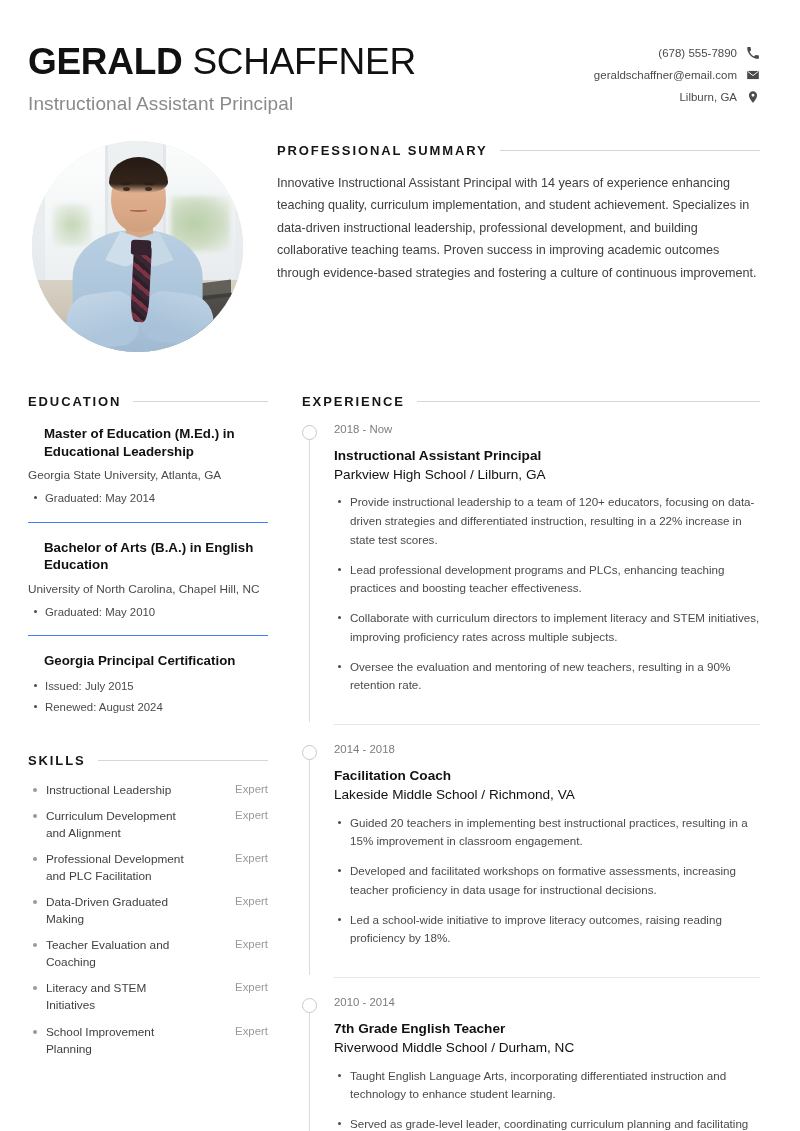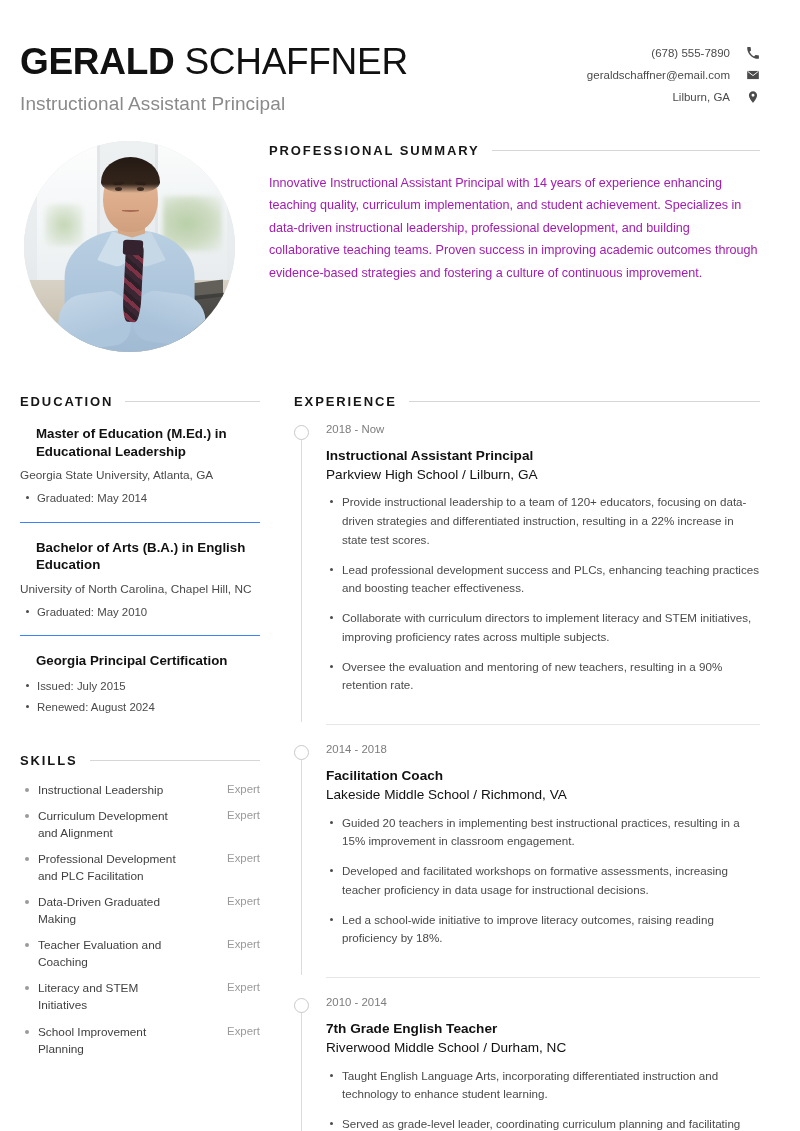--- a/index.html
+++ b/index.html
@@ -10,21 +10,21 @@
     background: #ffffff;
     font-family: "Liberation Sans", sans-serif;
     color: #2b2b2b;
     -webkit-font-smoothing: antialiased;
   }
 
   .page {
     position: relative;
     width: 800px;
     height: 1131px;
-    padding: 36px 40px 0 20px;
+    padding: 36px 40px 0 28px;
     background: #ffffff;
     overflow: hidden;
   }
 
   
   .header {
     display: flex;
     align-items: flex-start;
     justify-content: space-between;
     padding-top: 4px;
@@ -51,21 +51,21 @@
     display: flex;
     flex-direction: column;
     align-items: flex-end;
     gap: 8px;
     padding-top: 6px;
   }
   .contact-row {
     display: flex;
     align-items: center;
     justify-content: flex-end;
-    gap: 16px;
+    gap: 9px;
     font-size: 11.5px;
     color: #4b4b4b;
     white-space: nowrap;
   }
   .contact-row .ico {
     width: 14px;
     height: 14px;
     display: flex;
     align-items: center;
     justify-content: center;
@@ -247,21 +247,21 @@
   }
   .sec-head .rule {
     flex: 1 1 auto;
     height: 1px;
     background: #d6d6d6;
   }
 
   .summary-text {
     font-size: 12.6px;
     line-height: 1.78;
-    color: #a21caf;
+    color: #404040;
     text-align: left;
   }
 
   
   .columns {
     display: flex;
     gap: 34px;
     margin-top: 42px;
     align-items: flex-start;
   }
@@ -558,21 +558,21 @@
       <div class="timeline">
 
         <div class="job">
           <div class="dot"></div>
           <div class="line"></div>
           <div class="job-dates">2018 - Now</div>
           <div class="job-role">Instructional Assistant Principal</div>
           <div class="job-org">Parkview High School / Lilburn, GA</div>
           <ul class="job-list">
             <li>Provide instructional leadership to a team of 120+ educators, focusing on data-driven strategies and differentiated instruction, resulting in a 22% increase in state test scores.</li>
-            <li>Lead professional development success and PLCs, enhancing teaching practices and boosting teacher effectiveness.</li>
+            <li>Lead professional development programs and PLCs, enhancing teaching practices and boosting teacher effectiveness.</li>
             <li>Collaborate with curriculum directors to implement literacy and STEM initiatives, improving proficiency rates across multiple subjects.</li>
             <li>Oversee the evaluation and mentoring of new teachers, resulting in a 90% retention rate.</li>
           </ul>
         </div>
         <div class="job-sep"></div>
 
         <div class="job">
           <div class="dot"></div>
           <div class="line"></div>
           <div class="job-dates">2014 - 2018</div>

